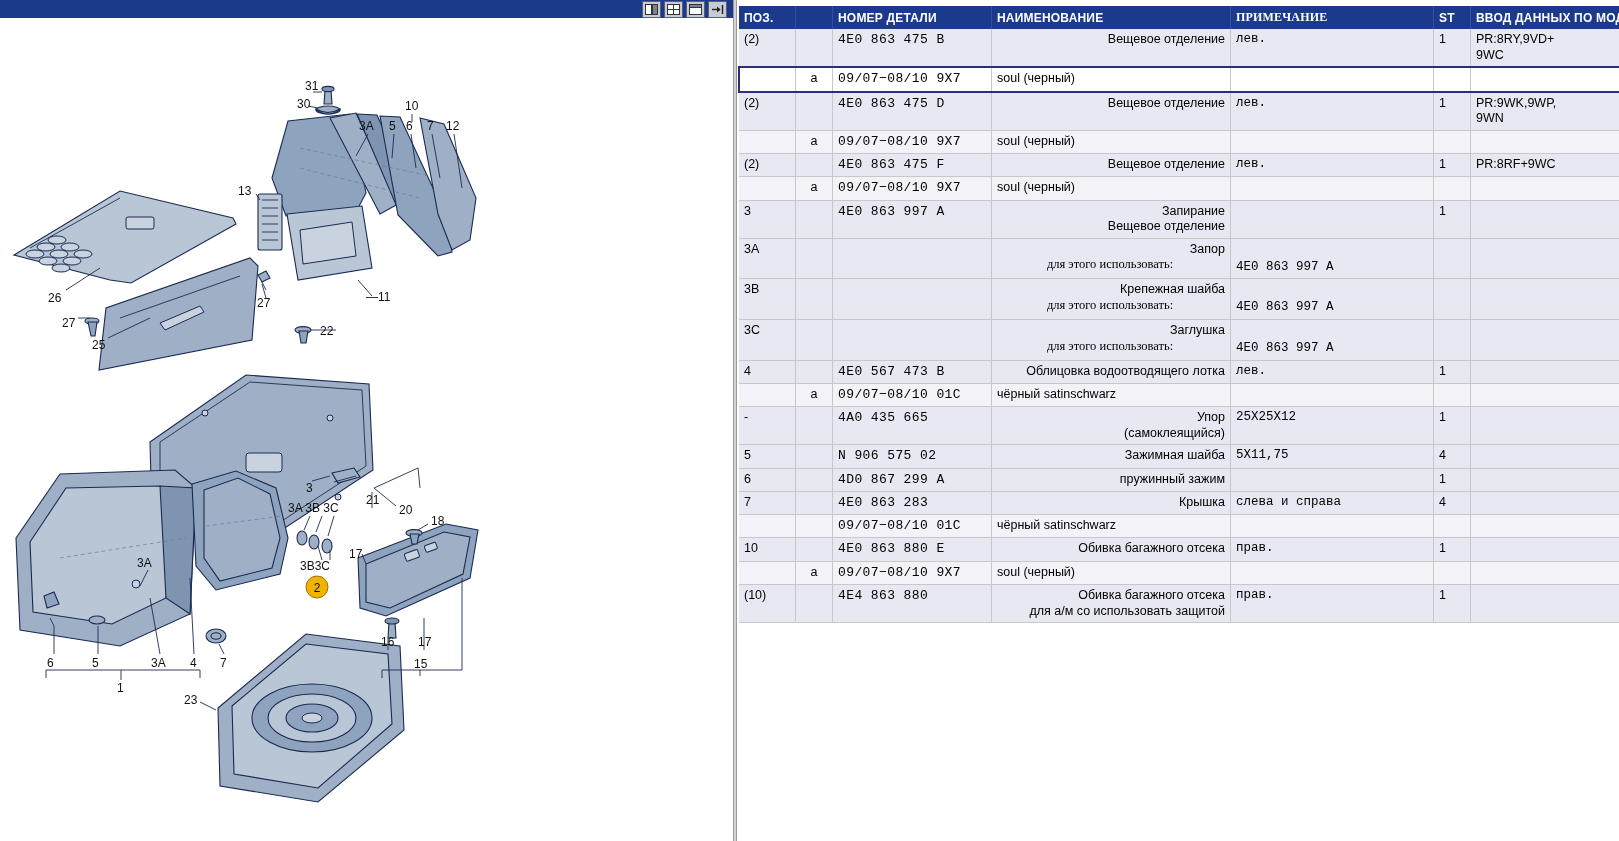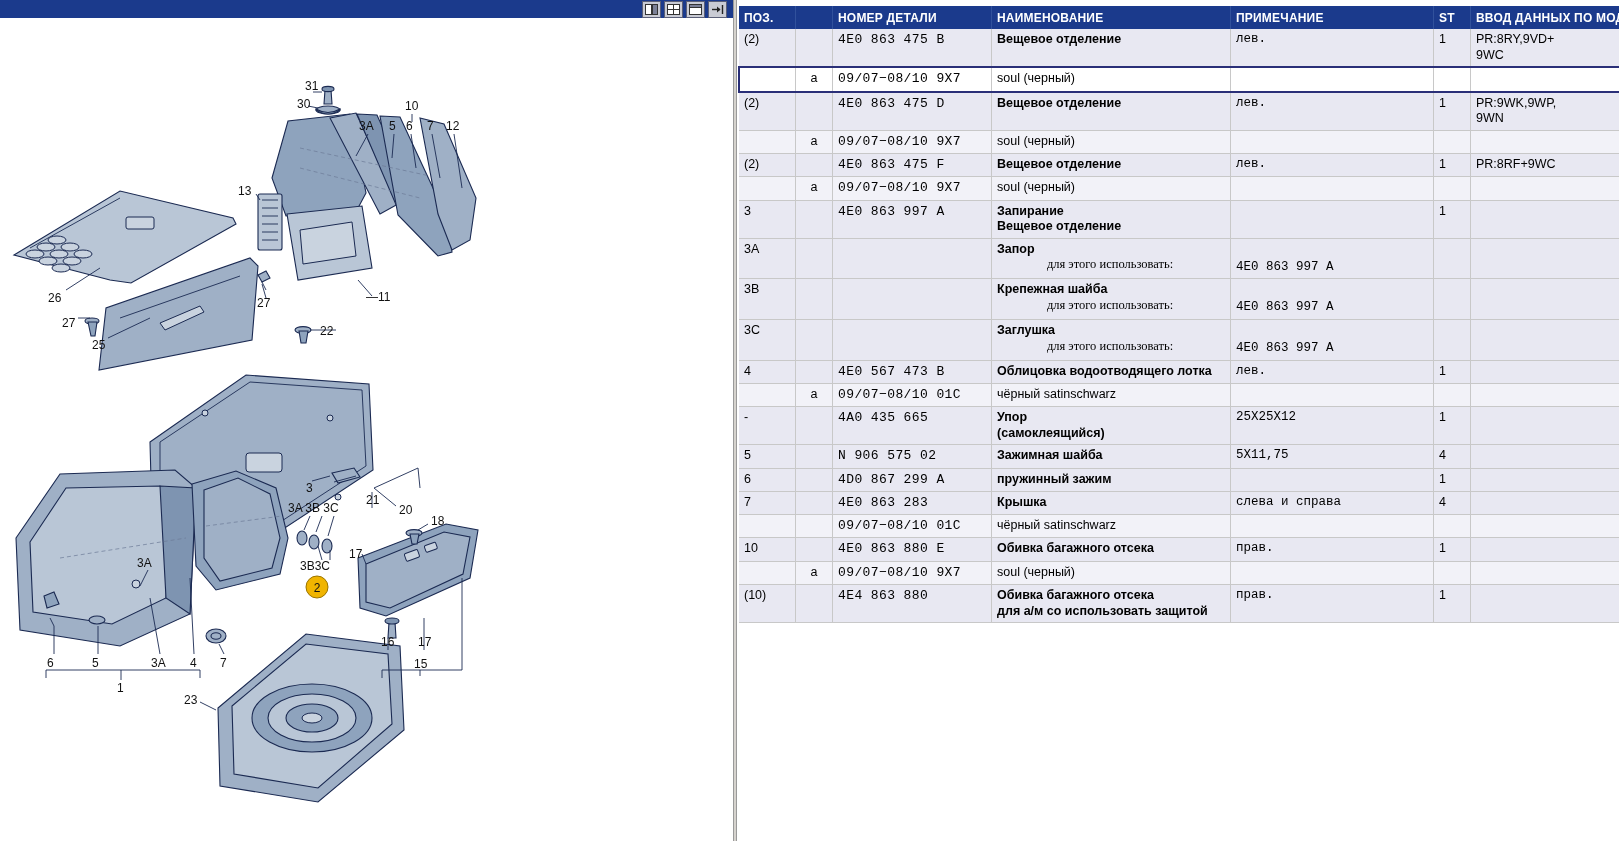--- a/index.html
+++ b/index.html
@@ -116,25 +116,25 @@
   td.c-num   { width: 148px; font-family: "Liberation Mono", monospace; font-size: 13px; letter-spacing: 0.4px; white-space: nowrap; }
   td.c-name  { width: 228px; }
   td.c-note  { width: 192px; font-family: Liberation Mono, monospace; }
   td.c-st    { width: 26px;  text-align: left; }
   td.c-data  { width: 195px; }
 
   th.c-pos   { width: 46px; }
   th.c-let   { width: 26px; }
   th.c-num   { width: 148px; }
   th.c-name  { width: 228px; }
-  th.c-note  { width: 192px; }
+  th.c-note  { width: 192px; font-family: Liberation Serif, serif; }
   th.c-st    { width: 26px; }
   th.c-data  { width: 195px; }
 
-  .name-bold { font-weight: bold; }
+  .name-bold { font-weight: normal; text-align: right; }
   .use-line {
     display: block;
     text-align: center;
     padding-right: 2px;
     font-family: Liberation Serif, serif;
   }
   .name-sub { display:block; }
   tr.highlight td {
     border-top: 2px solid #2a2f78;
     border-bottom: 2px solid #2a2f78;

